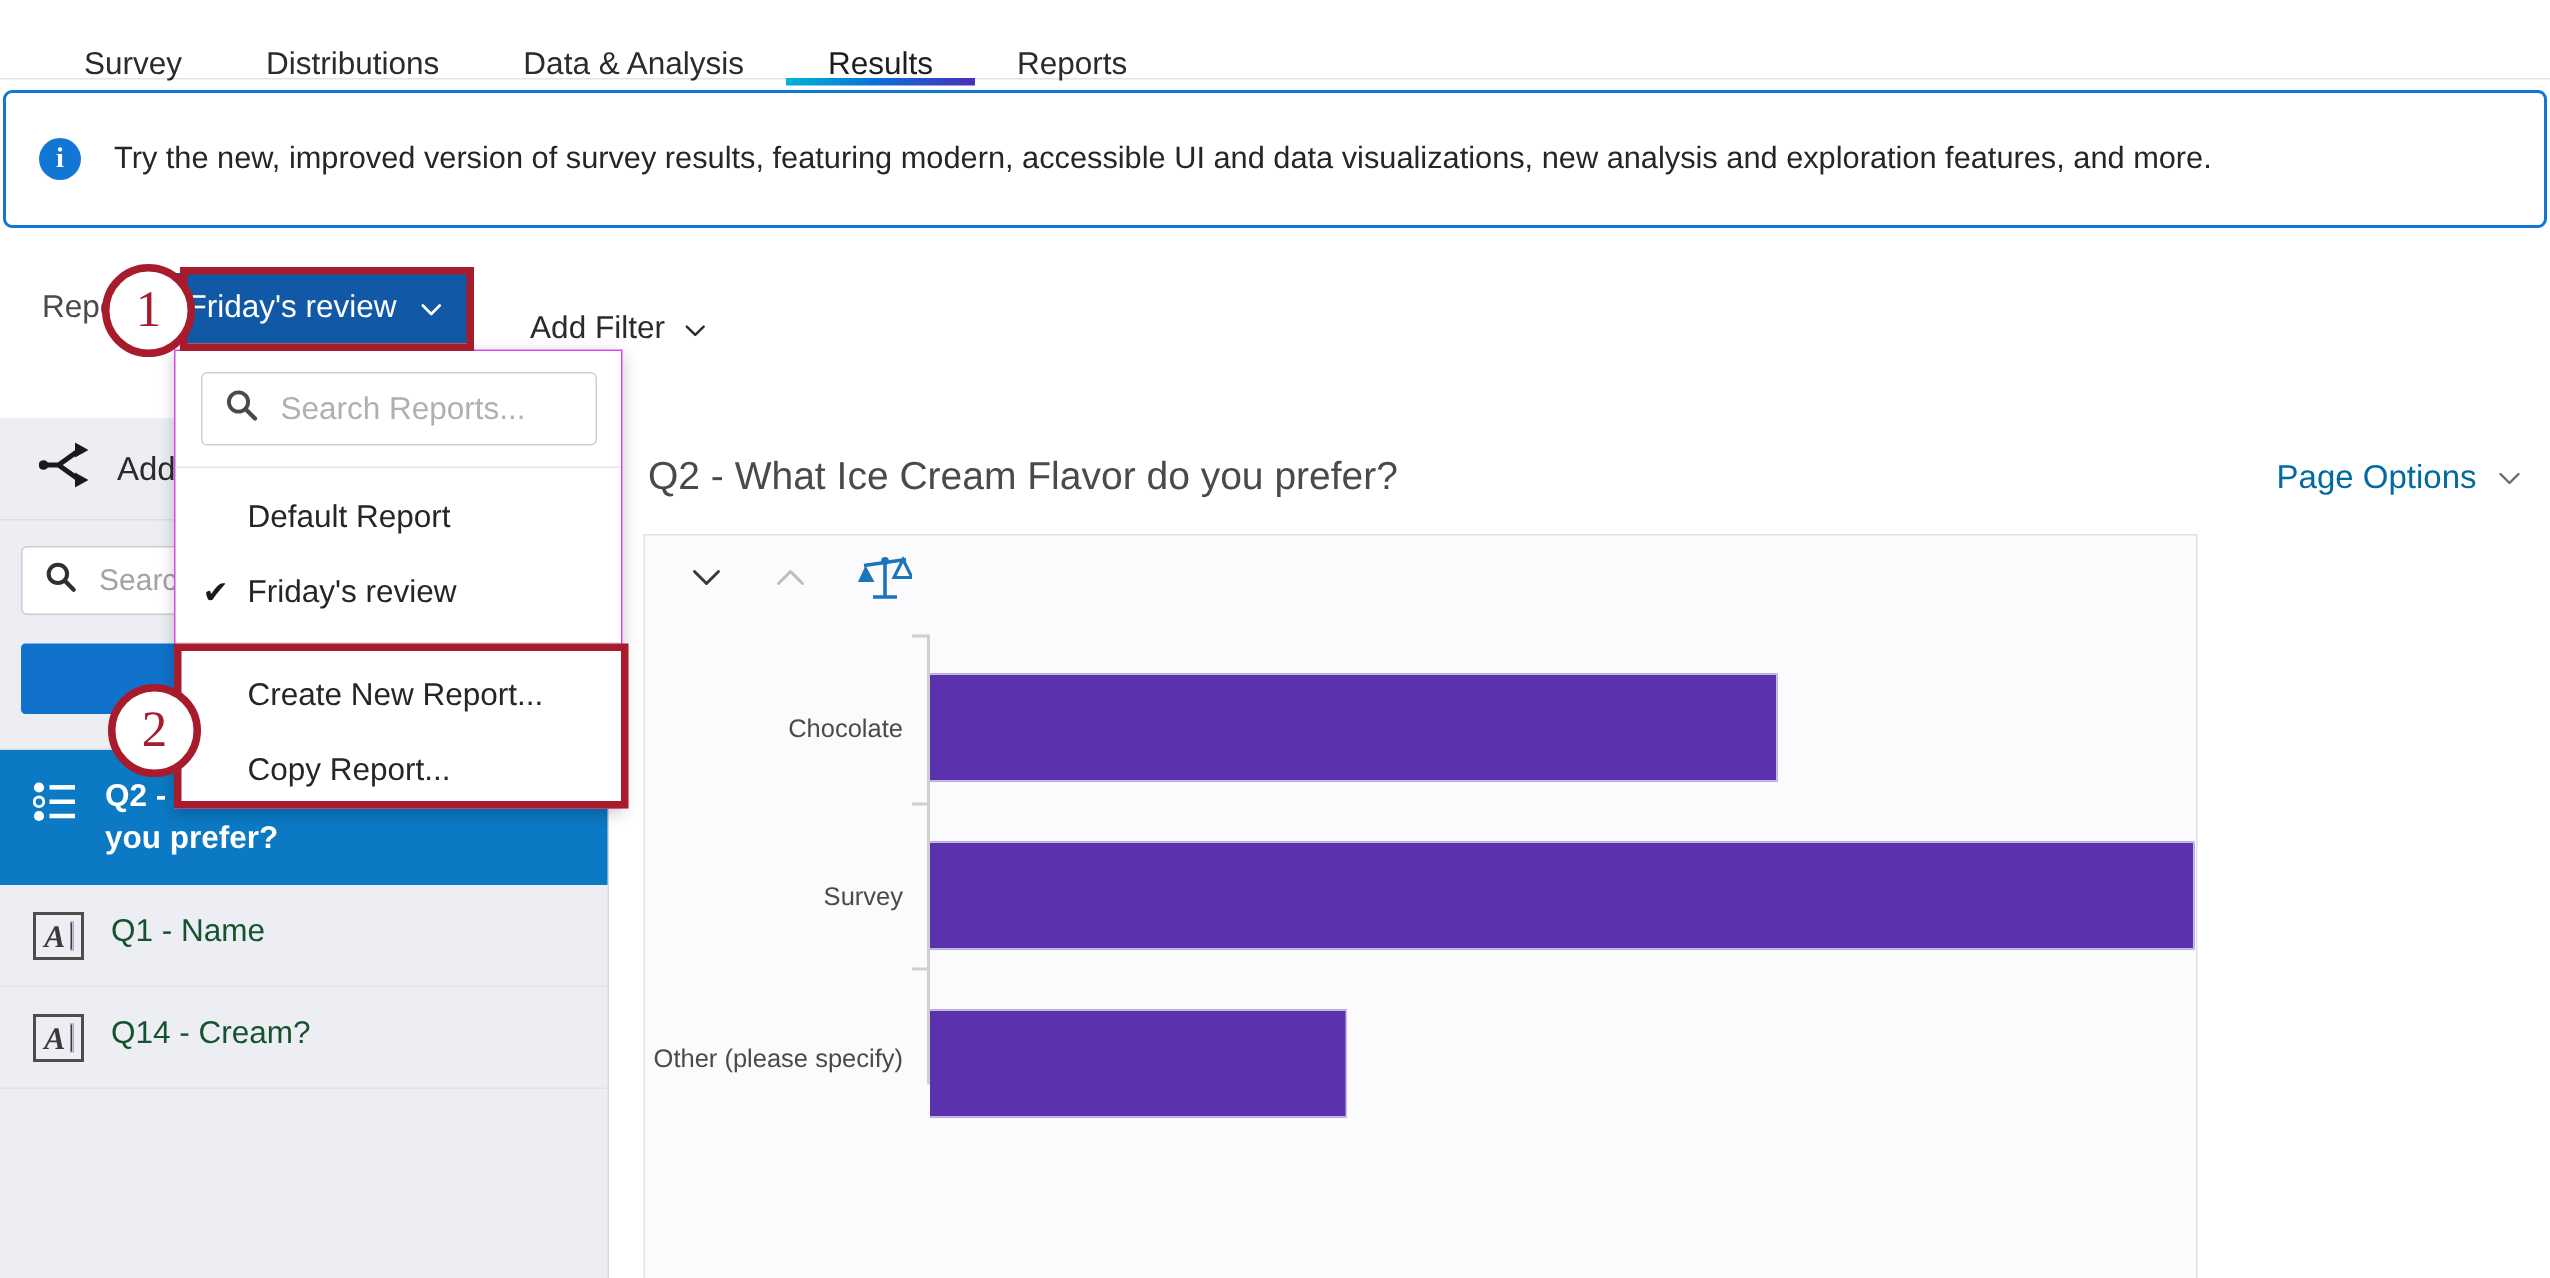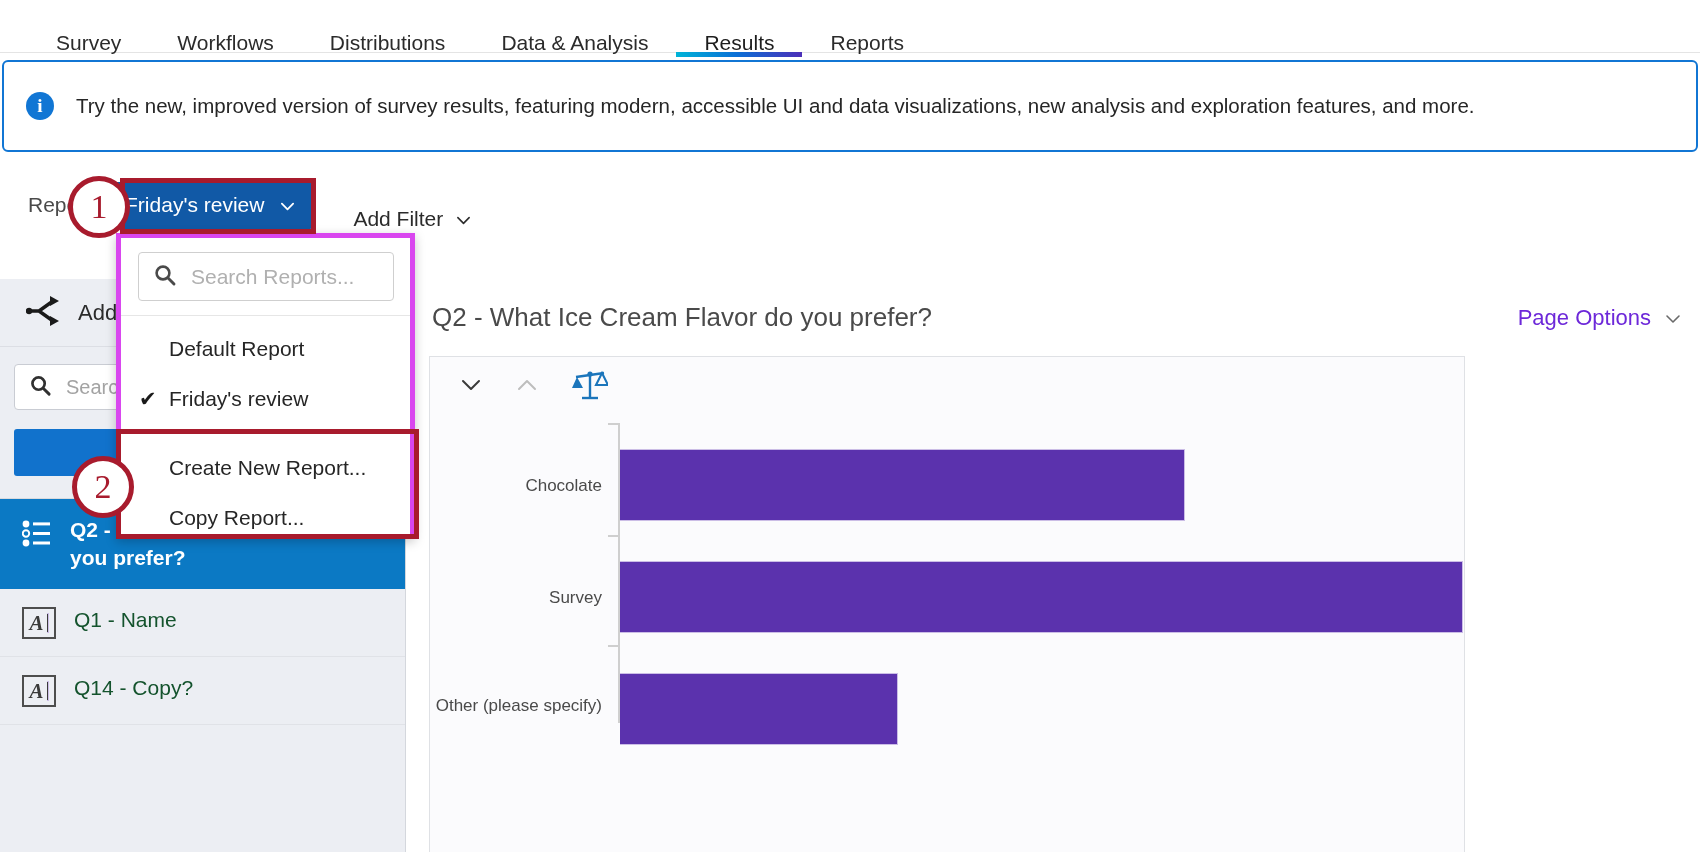--- a/index.html
+++ b/index.html
@@ -119,21 +119,21 @@
   .main {
     position: absolute; left: 407px; top: 279px; width: 1293px; height: 573px;
     background: #ffffff;
   }
   .main-head {
     height: 77px; display: flex; align-items: center; justify-content: space-between;
     padding: 0 22px 0 25px;
   }
   .q-title { font-size: 26px; color: #4a4a4a; }
   .page-options {
-    font-size: 22px; color: #6d28d9; display: flex; align-items: center; gap: 14px;
+    font-size: 22px; color: #0369a1; display: flex; align-items: center; gap: 14px;
     cursor: pointer;
   }
   .card {
     margin: 0 0 0 22px; width: 1036px; height: 496px;
     border: 1px solid #dfe1e5; border-bottom: none; background: #fbfbfd;
   }
   .card-toolbar { height: 56px; display: flex; align-items: center; gap: 34px; padding-left: 30px; }
   .tb-btn { cursor: pointer; display: flex; align-items: center; }
 
   
@@ -150,21 +150,21 @@
     border-top: 1px solid #cbbde6; border-right: 1px solid #cbbde6; border-bottom: 1px solid #cbbde6;
   }
   .bar-label {
     position: absolute; right: 0; width: 170px; text-align: right;
     font-size: 17px; color: #4a4a4a; line-height: 21px;
   }
 
   
   .menu {
     position: absolute; left: 116px; top: 233px; width: 299px; height: 306px;
-    background: #ffffff; border: 5px solid #d946ef;
+    background: #ffffff; border: 1px solid #d946ef;
     box-shadow: 0 3px 10px rgba(0,0,0,0.22); z-index: 40;
   }
   .menu-search-wrap { padding: 14px 16px 14px 17px; border-bottom: 1px solid #e6e6e6; }
   .menu-search {
     height: 49px; border: 1px solid #cfcfcf; border-radius: 4px; background: #ffffff;
     display: flex; align-items: center; gap: 14px; padding-left: 14px;
   }
   .menu-search input {
     border: none; outline: none; background: transparent; width: 100%;
     font-size: 21px; color: #9d9d9d; font-family: "Liberation Sans", sans-serif;
@@ -192,23 +192,20 @@
 </head>
 <body>
 
 <div id="root">
 
   <div class="topnav">
     <div class="nav-baseline"></div>
     <div class="topnav-inner">
       <div class="nav-tab">
         <span class="lbl">Survey</span>
-      </div>
-      <div class="nav-tab">
-        <span class="lbl">Workflows</span>
       </div>
       <div class="nav-tab">
         <span class="lbl">Distributions</span>
       </div>
       <div class="nav-tab">
         <span class="lbl">Data &amp; Analysis</span>
       </div>
       <div class="nav-tab active">
         <span class="lbl">Results</span>
         <div class="nav-underline"></div>
@@ -292,21 +289,21 @@
           <span class="bar"></span>
       </span>
       <span class="sb-item-label">Q1 - Name</span>
     </div>
 
     <div class="sb-item">
       <span class="icon-text-box">
         <span class="a">A</span>
           <span class="bar"></span>
       </span>
-      <span class="sb-item-label">Q14 - Copy?</span>
+      <span class="sb-item-label">Q14 - Cream?</span>
     </div>
   </div>
 
   <div class="main">
     <div class="main-head">
       <div class="q-title">Q2 - What Ice Cream Flavor do you prefer?</div>
       <div class="page-options">
         <span>Page Options</span>
         <span class="chev">
           <svg width="16" height="16" viewBox="0 0 16 16">

